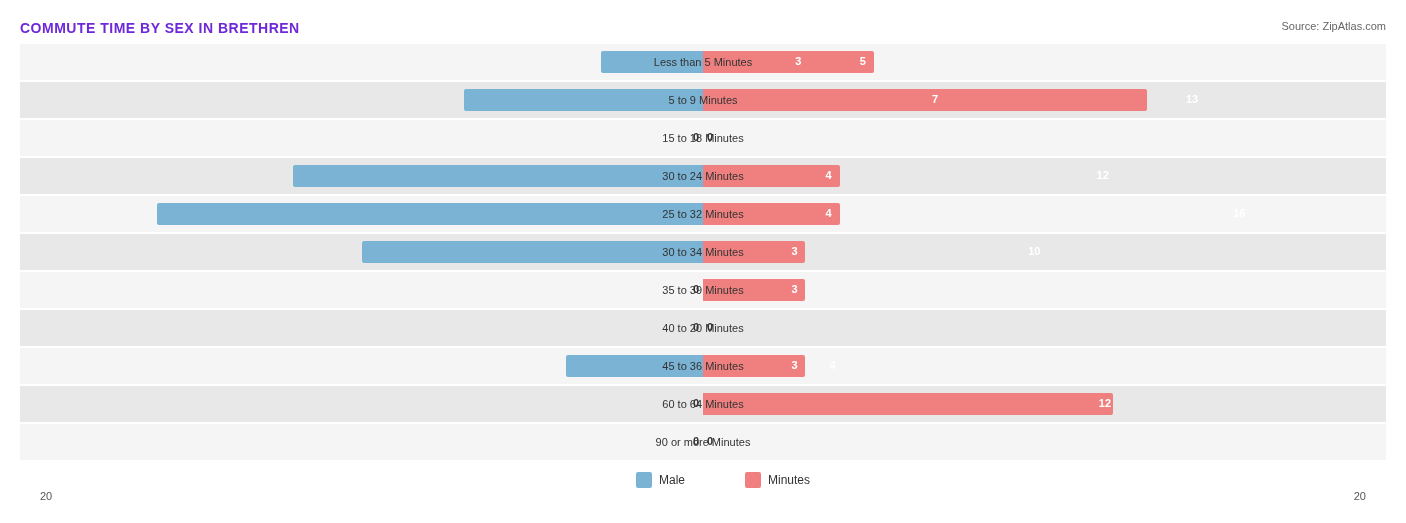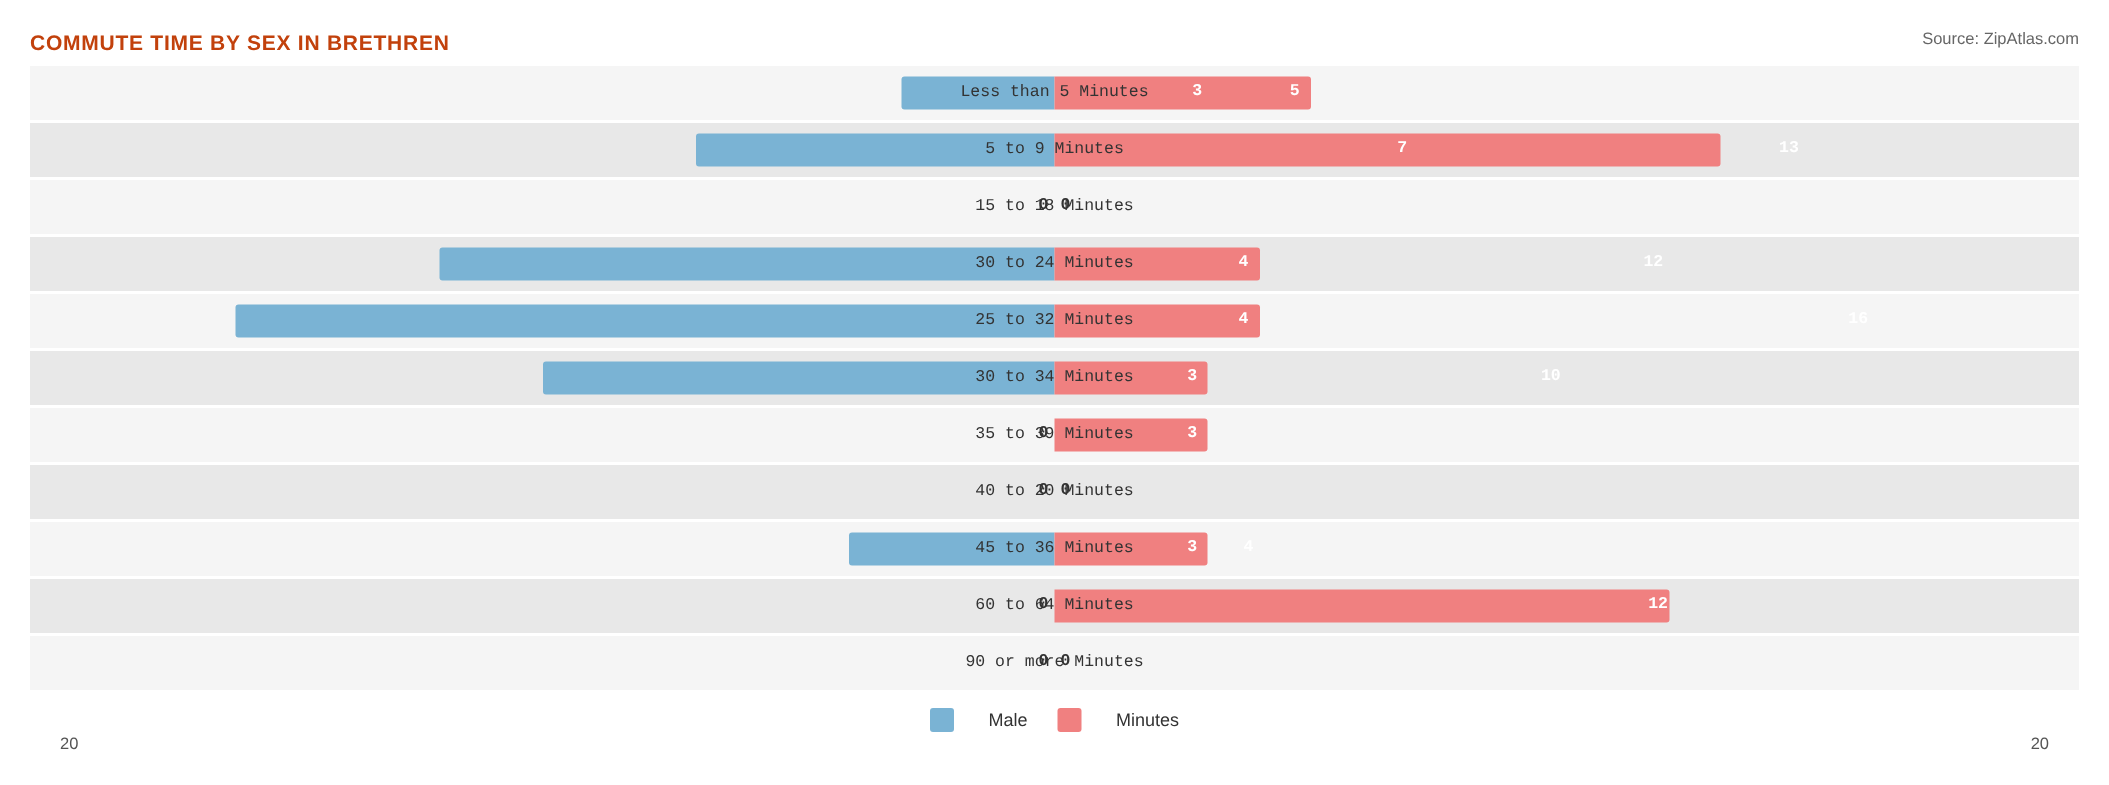--- a/index.html
+++ b/index.html
@@ -14,37 +14,36 @@
     .chart-container {
       width: 1406px;
       height: 523px;
       padding: 20px 20px 40px 20px;
       position: relative;
     }
     .chart-title {
       font-size: 14px;
       font-weight: bold;
       text-transform: uppercase;
-      color: #c2410c;
+      color: #6d28d9;
       margin-bottom: 8px;
       letter-spacing: 0.5px;
     }
     .source {
       position: absolute;
       top: 20px;
       right: 20px;
       font-size: 11px;
       color: #666;
     }
     .bars-area {
       position: relative;
       width: 100%;
       height: 420px;
       margin-top: 4px;
-      font-family: Liberation Mono, monospace;
     }
     .row {
       display: flex;
       align-items: center;
       height: 36px;
       margin-bottom: 2px;
       position: relative;
     }
     .row:nth-child(odd) {
       background: #f5f5f5;
@@ -102,21 +101,22 @@
       justify-content: center;
       align-items: center;
       gap: 20px;
       margin-top: 8px;
       font-size: 12px;
       color: #333;
     }
     .legend-item {
       display: flex;
       align-items: center;
-      gap: 23px;
+      gap: 7px;
+      margin-left: 40px;
     }
     .legend-box {
       width: 16px;
       height: 16px;
       border-radius: 2px;
     }
     .axis-label-left {
       position: absolute;
       bottom: 0;
       left: 20px;

